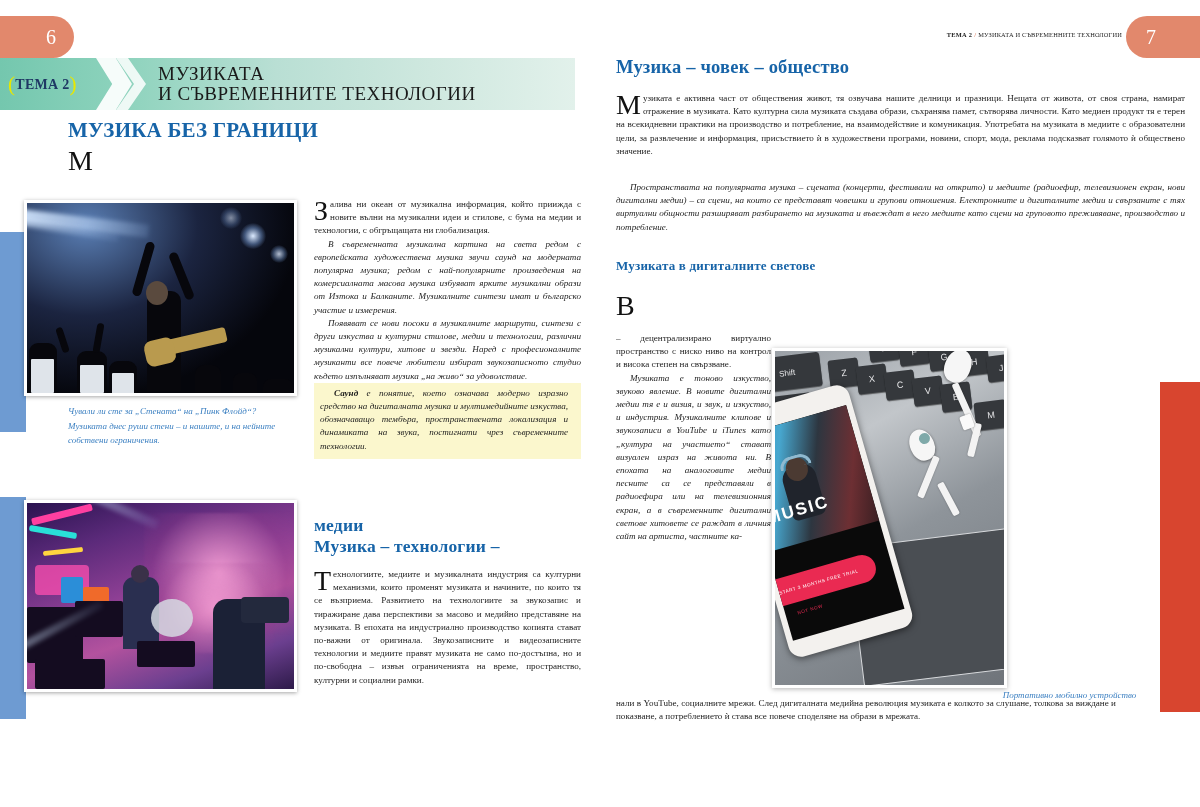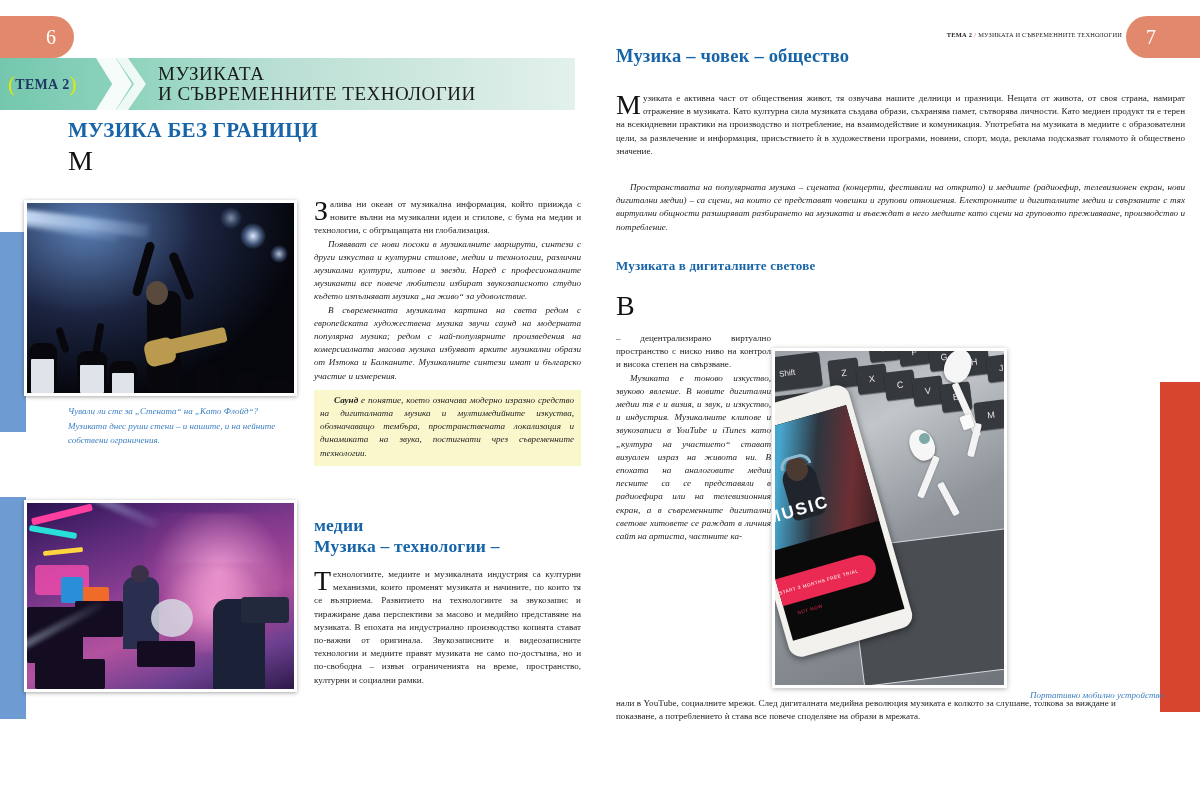--- a/index.html
+++ b/index.html
@@ -157,22 +157,21 @@
   }
   #caption-1 { left: 68px; top: 404px; width: 215px; }
   #caption-2 { left: 68px; top: 700px; width: 225px; }
 
   
   #col-right-left-page {
     position: absolute; left: 314px; top: 198px; width: 267px;
   }
   .term-box {
     background: #fbf7cd;
-    padding: 4px 7px 6px 6px;
-    margin-top: 7px;
+    padding: 4px 13px 6px 6px;
   }
   .term-name { font-weight: bold; }
 
   #music-tech-head {
     position: absolute; left: 314px; top: 515px; width: 250px;
     font-size: 17.5px; line-height: 21px;
   }
   #music-tech-body {
     position: absolute; left: 314px; top: 568px; width: 267px;
   }
@@ -187,21 +186,21 @@
     font-size: 6.4px;
     letter-spacing: .25px;
     color: #1c1c1c;
     white-space: nowrap;
     font-weight: bold;
   }
   #running-head .slash { color: #e2886c; font-weight: bold; padding: 0 2px; }
   #running-head .rh-sub { font-variant: small-caps; font-weight: normal; letter-spacing: .15px; }
 
   #rp-head-1 {
-    position: absolute; left: 16px; top: 46px;
+    position: absolute; left: 16px; top: 57px;
     font-size: 18.5px;
   }
   #rp-para-1 {
     position: absolute; left: 16px; top: 92px; width: 569px;
   }
   #rp-para-2 {
     position: absolute; left: 16px; top: 181px; width: 569px;
   }
   #rp-head-2 {
     position: absolute; left: 16px; top: 258px;
@@ -217,22 +216,22 @@
     position: absolute; left: 16px; top: 697px; width: 500px;
   }
   #photo-device {
     position: absolute; left: 172px; top: 348px; width: 235px; height: 340px;
     border: 3px solid #ffffff;
     box-shadow: 0 1px 5px rgba(0,0,0,.3);
     overflow: hidden;
     background: #7e8289;
   }
   #caption-3 {
-    position: absolute; left: 430px; top: 688px; width: 155px;
-    text-align: left;
+    position: absolute; left: 392px; top: 688px; width: 155px;
+    text-align: center;
   }
 
   
   .ph { position: absolute; inset: 0; }
 
   
   .p1-bg { background: radial-gradient(ellipse at 22% 12%, #5a7fb5 0%, #1b2440 38%, #05060c 72%); }
   .beam {
     position: absolute; background: linear-gradient(90deg, rgba(210,230,255,.95), rgba(160,200,255,.15));
     filter: blur(2px);
@@ -332,21 +331,21 @@
       <div class="shirt" style="left:53px;top:162px;width:24px;height:28px;"></div>
       <div class="silhouette" style="left:82px;top:158px;width:28px;height:34px;border-radius:9px 9px 0 0;"></div>
       <div class="shirt" style="left:85px;top:170px;width:22px;height:22px;"></div>
       <div class="silhouette" style="left:168px;top:162px;width:26px;height:30px;border-radius:9px 9px 0 0;"></div>
       <div class="silhouette" style="left:206px;top:170px;width:24px;height:22px;border-radius:8px 8px 0 0;"></div>
       <div class="silhouette" style="left:236px;top:176px;width:30px;height:16px;border-radius:8px 8px 0 0;"></div>
       <div class="silhouette" style="left:32px;top:124px;width:7px;height:26px;transform:rotate(-18deg);border-radius:4px;"></div>
       <div class="silhouette" style="left:68px;top:120px;width:7px;height:30px;transform:rotate(10deg);border-radius:4px;"></div>
     </div>
 
-    <div id="caption-1" class="cap-text">Чували ли сте за „Стената“ на „Като Флойд“? Музиката днес руши стени – и нашите, и на нейните собствени ограничения.</div>
+    <div id="caption-1" class="cap-text">Чували ли сте за „Стената“ на „Пинк Флойд“? Музиката днес руши стени – и нашите, и на нейните собствени ограничения.</div>
 
     <div class="photo" id="photo-concert-2">
       <div class="ph p2-bg"></div>
       <div class="crowd" style="right:0;top:10px;width:150px;height:120px;"></div>
       <div class="crowd" style="right:20px;top:60px;width:120px;height:90px;opacity:.7;"></div>
       <div class="neon" style="left:4px;top:8px;width:62px;height:7px;background:#ff3fa0;transform:rotate(-14deg);"></div>
       <div class="neon" style="left:2px;top:26px;width:48px;height:6px;background:#29e0d8;transform:rotate(10deg);"></div>
       <div class="neon" style="left:16px;top:46px;width:40px;height:5px;background:#ffd53f;transform:rotate(-6deg);"></div>
       <div class="neon" style="left:8px;top:62px;width:54px;height:30px;background:#ff4fb0;opacity:.75;border-radius:4px;"></div>
       <div class="neon" style="left:34px;top:74px;width:22px;height:26px;background:#2b8ed8;"></div>
@@ -362,22 +361,22 @@
       <div class="stagebox" style="left:214px;top:94px;width:48px;height:26px;border-radius:4px;background:#23293d;"></div>
       <div class="beam" style="left:48px;top:0px;width:86px;height:9px;transform:rotate(24deg);opacity:.55;"></div>
       <div class="beam" style="left:-10px;top:118px;width:90px;height:8px;transform:rotate(-28deg);opacity:.45;"></div>
     </div>
 
 
     <div id="col-right-left-page">
       <div class="body-text dropcap-wrap">
         <span class="dropcap">З</span><span>алива ни океан от музикална информация, който приижда с новите вълни на музикални идеи и стилове, с бума на медии и технологии, с обгръщащата ни глобализация.</span>
       </div>
+      <div class="body-text indent">В съвременната музикална картина на света редом с европейската художествена музика звучи саунд на модерната популярна музика; редом с най-популярните произведения на комерсиалната масова музика избуяват ярките музикални образи от Изтока и Балканите. Музикалните синтези имат и българско участие и измерения.</div>
       <div class="body-text indent">Появяват се нови посоки в музикалните маршрути, синтези с други изкуства и културни стилове, медии и технологии, различни музикални култури, хитове и звезди. Наред с професионалните музиканти все повече любители избират звукозаписното студио където изпълняват музика „на живо“ за удоволствие.</div>
-      <div class="body-text indent">В съвременната музикална картина на света редом с европейската художествена музика звучи саунд на модерната популярна музика; редом с най-популярните произведения на комерсиалната масова музика избуяват ярките музикални образи от Изтока и Балканите. Музикалните синтези имат и българско участие и измерения.</div>
       <div class="term-box body-text indent">
         <span class="term-name">Саунд</span><span> е понятие, което означава модерно изразно средство на дигиталната музика и мултимедийните изкуства, обозначаващо тембъра, пространствената локализация и динамиката на звука, постигнати чрез съвременните технологии.</span>
       </div>
     </div>
 
     <div id="music-tech-head" class="sec-head-blue">
       <div>медии</div>
       <div>Музика – технологии –</div>
     </div>
 

